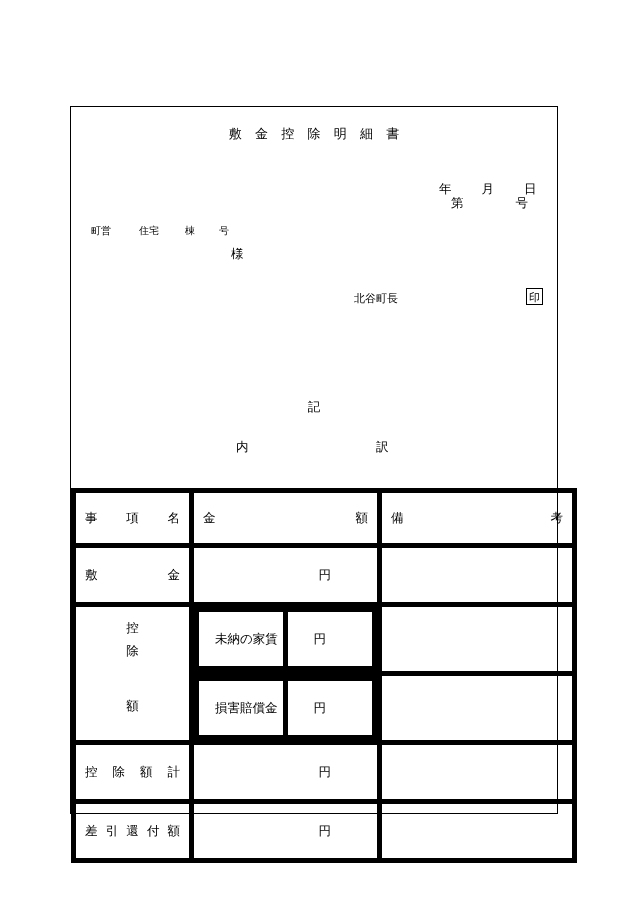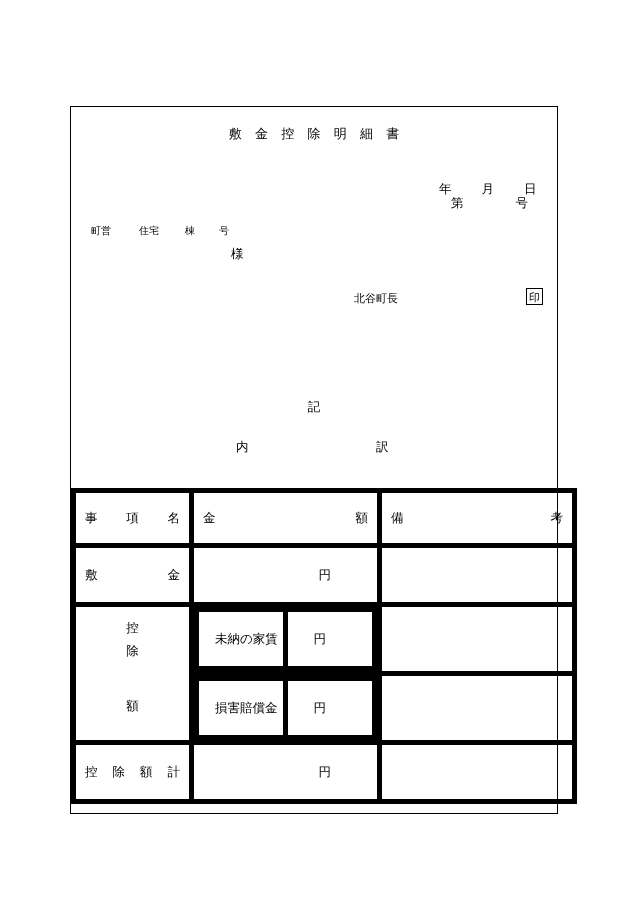--- a/index.html
+++ b/index.html
@@ -297,17 +297,26 @@
       <tr>
         <td>
           <span class="cell-spread">控 除 額 計</span>
         </td>
         <td>
           <span class="yen">円</span>
         </td>
         <td></td>
       </tr>
 
+      <tr>
+        <td>
+          <span class="cell-spread">差 引 還 付 額</span>
+        </td>
+        <td>
+          <span class="yen">円</span>
+        </td>
+        <td></td>
+      </tr>
     </tbody>
       </table>
 
   </div>
 </div>
 
 </body></html>

